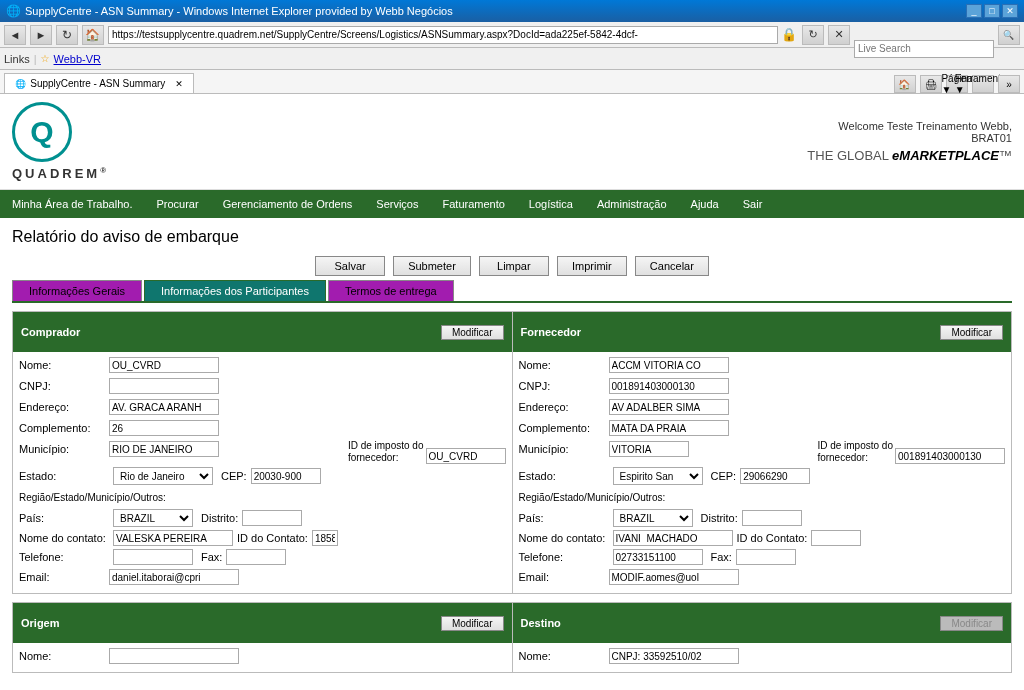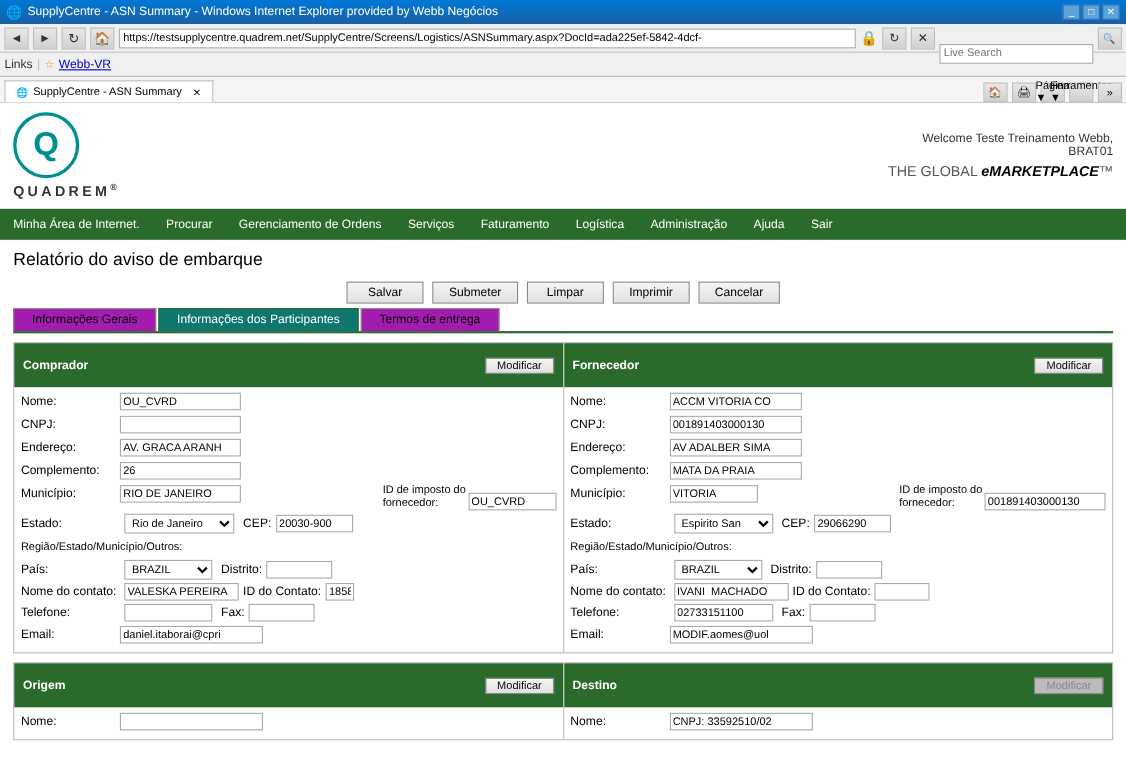--- a/index.html
+++ b/index.html
@@ -229,21 +229,21 @@
       white-space: nowrap;
     }
     .field-input {
       height: 16px;
       border: 1px solid #aaa;
       background: #fff;
       font-size: 10px;
       padding: 0 2px;
     }
     .field-input.w80 { width: 80px; }
-    .field-input.w100 { width: 104px; }
+    .field-input.w100 { width: 120px; }
     .field-input.w110 { width: 110px; }
     .field-input.w120 { width: 120px; }
     .field-input.w130 { width: 130px; }
     .field-input.w90 { width: 90px; }
     .field-input.w70 { width: 70px; }
     .field-input.w60 { width: 60px; }
     .field-select {
       height: 18px;
       border: 1px solid #aaa;
       background: #fff;
@@ -331,21 +331,21 @@
         <span>Welcome  Teste Treinamento Webb,</span><br>
         <span>BRAT01</span>
       </div>
       <div class="tagline">
         <span>THE GLOBAL</span> <em>eMARKETPLACE</em><span>™</span>
       </div>
     </div>
   </div>
 
   <div class="nav-menu">
-    <div class="nav-item">Minha Área de Internet.</div>
+    <div class="nav-item">Minha Área de Trabalho.</div>
     <div class="nav-item">Procurar</div>
     <div class="nav-item">Gerenciamento de Ordens</div>
     <div class="nav-item">Serviços</div>
     <div class="nav-item">Faturamento</div>
     <div class="nav-item">Logística</div>
     <div class="nav-item">Administração</div>
     <div class="nav-item">Ajuda</div>
     <div class="nav-item">Sair</div>
   </div>
 

